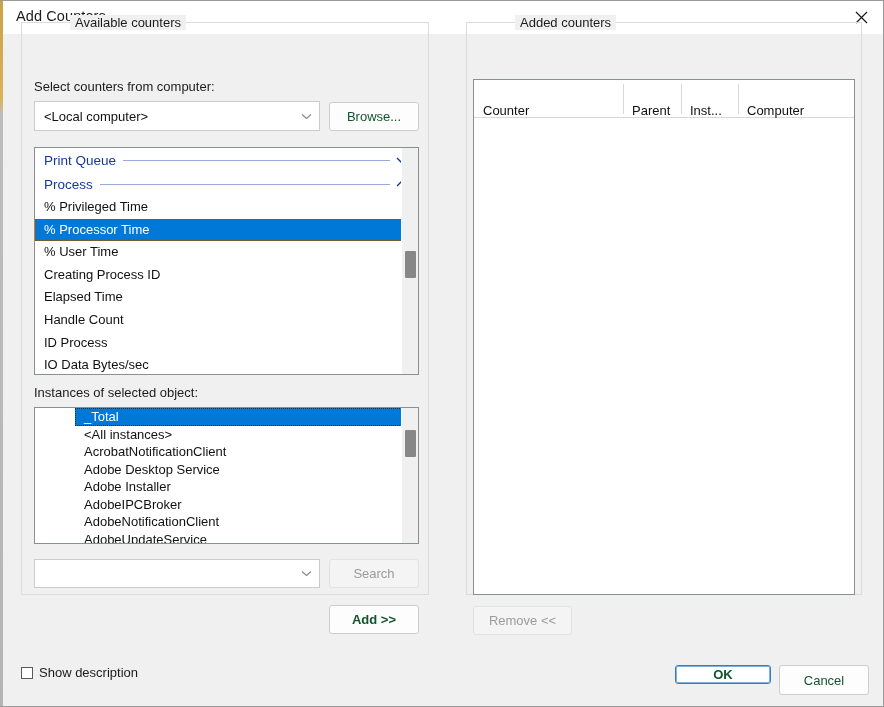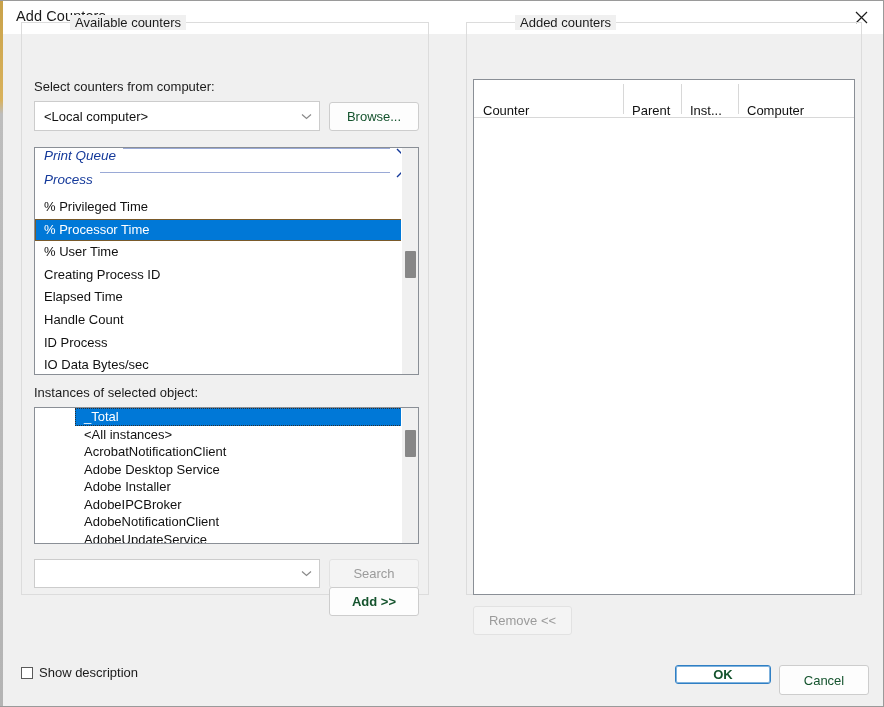--- a/index.html
+++ b/index.html
@@ -143,21 +143,21 @@
     cursor: default;
   }
   .btn.default {
     border: 1px solid #2f7fc4;
     box-shadow: 0 0 0 1px #7fb2dd inset;
     background: #ffffff;
     font-weight: bold;
   }
   #btn-browse { left: 329px; top: 101px; width: 90px;  height: 29px; }
   #btn-search { left: 329px; top: 558px; width: 90px;  height: 29px; }
-  #btn-add    { left: 329px; top: 586px; width: 90px;  height: 29px; font-weight: bold; }
+  #btn-add    { left: 329px; top: 604px; width: 90px;  height: 29px; font-weight: bold; }
   #btn-remove { left: 473px; top: 605px; width: 99px;  height: 29px; }
   #btn-ok     { left: 675px; top: 664px; width: 96px;  height: 19px; }
   #btn-cancel { left: 779px; top: 664px; width: 90px;  height: 30px; }
 
   
   .listbox {
     position: absolute;
     background: #ffffff;
     border: 1px solid #8a8f96;
     overflow: hidden;
@@ -170,24 +170,23 @@
     left: 0; top: 0;
     right: 0; bottom: 0;
     overflow: hidden;
   }
 
   
   .grp-row {
     position: relative;
     height: 24px;
     display: flex;
-    align-items: flex-start;
+    align-items: center;
     padding: 0 10px 0 9px;
     cursor: pointer;
-    font-style: italic;
   }
   .grp-name {
     color: #14399a;
     font-size: 13.5px;
     white-space: nowrap;
     padding-right: 7px;
   }
   .grp-rule {
     flex: 1;
     height: 1px;

